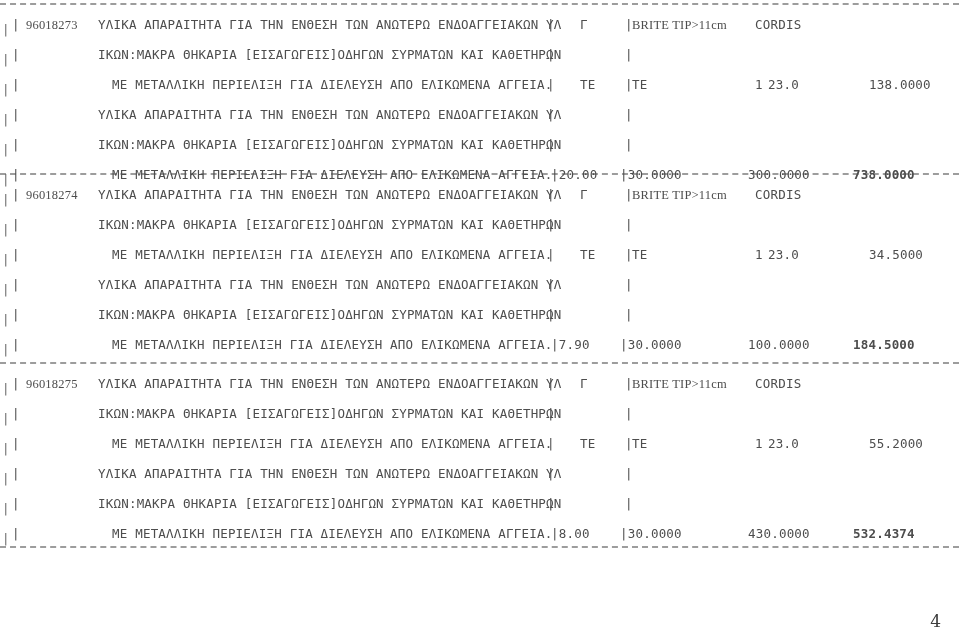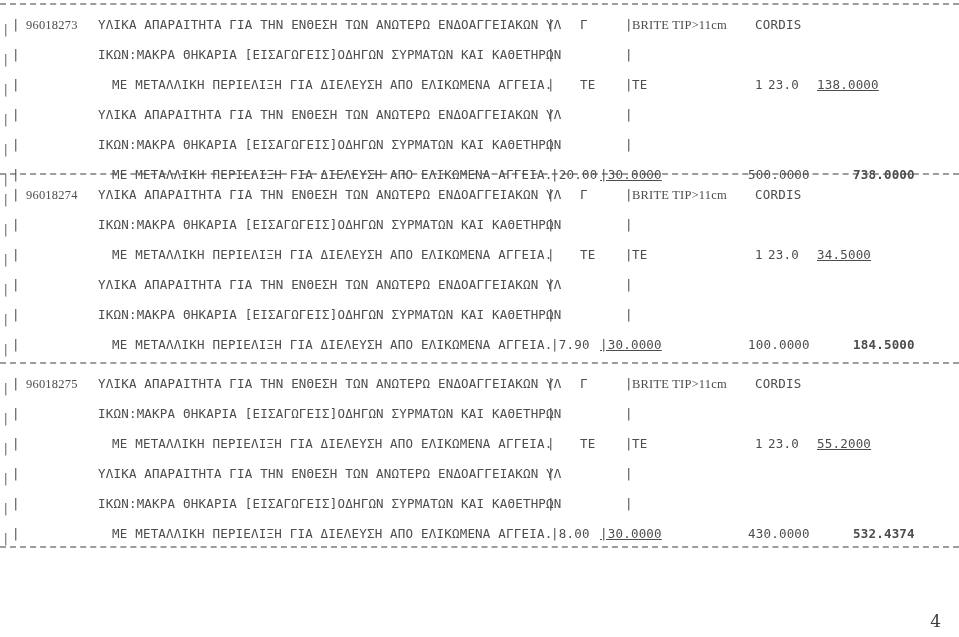--- a/index.html
+++ b/index.html
@@ -75,23 +75,23 @@
   .c-code      { left: 26px; font-family: Liberation Serif, serif; }
   .c-desc      { left: 98px; }
   .c-desc-ind  { left: 98px; }
   .c-desc-ind2 { left: 112px; text-align: center; }
   .c-pipe2     { left: 547px; }
   .c-cat       { left: 580px; }
   .c-pipe3     { left: 625px; }
   .c-unit      { left: 632px; font-family: Liberation Serif, serif; }
   .c-qty       { left: 755px; }
   .c-price     { left: 768px; }
-  .c-amount    { left: 817px; text-decoration: underline; }
+  .c-amount    { left: 869px; }
   .n-val1      { left: 551px; }
-  .n-val2      { left: 600px; text-decoration: underline; }
+  .n-val2      { left: 620px; }
   .n-val3      { left: 748px; }
   .n-val4      { left: 853px; font-weight: bold; }
 
   
   .page-number {
     position: absolute;
     right: 18px;
     bottom: 6px;
     font-family: "DejaVu Serif", "Liberation Serif", serif;
     font-size: 17px;
@@ -108,21 +108,21 @@
   <div class="rule" style="top:362px;"></div>
   <div class="rule" style="top:546px;"></div>
 
   <div id="records-root">
       <div class="block" style="top: 10px;">
         <div class="line"><span class="edge-pipe">|</span><span class="cell c-pipe">|</span><span class="cell c-code">96018273</span><span class="cell c-desc">ΥΛΙΚΑ ΑΠΑΡΑΙΤΗΤΑ ΓΙΑ ΤΗΝ ΕΝΘΕΣΗ ΤΩΝ ΑΝΩΤΕΡΩ ΕΝΔΟΑΓΓΕΙΑΚΩΝ ΥΛ</span><span class="cell c-pipe2">|</span><span class="cell c-cat">Γ</span><span class="cell c-pipe3">|</span><span class="cell c-unit">BRITE TIP&gt;11cm</span><span class="cell" style="left: 755px;">CORDIS</span></div>
         <div class="line"><span class="edge-pipe">|</span><span class="cell c-pipe">|</span><span class="cell c-desc-ind">ΙΚΩΝ:ΜΑΚΡΑ ΘΗΚΑΡΙΑ [ΕΙΣΑΓΩΓΕΙΣ]ΟΔΗΓΩΝ ΣΥΡΜΑΤΩΝ ΚΑΙ ΚΑΘΕΤΗΡΩΝ</span><span class="cell c-pipe2">|</span><span class="cell c-pipe3">|</span></div>
         <div class="line"><span class="edge-pipe">|</span><span class="cell c-pipe">|</span><span class="cell c-desc-ind2">ΜΕ ΜΕΤΑΛΛΙΚΗ ΠΕΡΙΕΛΙΞΗ ΓΙΑ ΔΙΕΛΕΥΣΗ ΑΠΟ ΕΛΙΚΩΜΕΝΑ ΑΓΓΕΙΑ.</span><span class="cell c-pipe2">|</span><span class="cell c-cat">ΤΕ</span><span class="cell c-pipe3">|</span><span class="cell" style="left: 632px;">ΤΕ</span><span class="cell c-qty">1</span><span class="cell c-price">23.0</span><span class="cell c-amount">138.0000</span></div>
         <div class="line"><span class="edge-pipe">|</span><span class="cell c-pipe">|</span><span class="cell c-desc-ind">ΥΛΙΚΑ ΑΠΑΡΑΙΤΗΤΑ ΓΙΑ ΤΗΝ ΕΝΘΕΣΗ ΤΩΝ ΑΝΩΤΕΡΩ ΕΝΔΟΑΓΓΕΙΑΚΩΝ ΥΛ</span><span class="cell c-pipe2">|</span><span class="cell c-pipe3">|</span></div>
         <div class="line"><span class="edge-pipe">|</span><span class="cell c-pipe">|</span><span class="cell c-desc-ind">ΙΚΩΝ:ΜΑΚΡΑ ΘΗΚΑΡΙΑ [ΕΙΣΑΓΩΓΕΙΣ]ΟΔΗΓΩΝ ΣΥΡΜΑΤΩΝ ΚΑΙ ΚΑΘΕΤΗΡΩΝ</span><span class="cell c-pipe2">|</span><span class="cell c-pipe3">|</span></div>
-        <div class="line"><span class="edge-pipe">|</span><span class="cell c-pipe">|</span><span class="cell c-desc-ind2">ΜΕ ΜΕΤΑΛΛΙΚΗ ΠΕΡΙΕΛΙΞΗ ΓΙΑ ΔΙΕΛΕΥΣΗ ΑΠΟ ΕΛΙΚΩΜΕΝΑ ΑΓΓΕΙΑ.</span><span class="cell n-val1">|20.00</span><span class="cell n-val2">|30.0000</span><span class="cell n-val3">500.0000</span><span class="cell n-val4">738.0000</span></div>
+        <div class="line"><span class="edge-pipe">|</span><span class="cell c-pipe">|</span><span class="cell c-desc-ind2">ΜΕ ΜΕΤΑΛΛΙΚΗ ΠΕΡΙΕΛΙΞΗ ΓΙΑ ΔΙΕΛΕΥΣΗ ΑΠΟ ΕΛΙΚΩΜΕΝΑ ΑΓΓΕΙΑ.</span><span class="cell n-val1">|20.00</span><span class="cell n-val2">|30.0000</span><span class="cell n-val3">300.0000</span><span class="cell n-val4">738.0000</span></div>
       </div>
       <div class="block" style="top: 180px;">
         <div class="line"><span class="edge-pipe">|</span><span class="cell c-pipe">|</span><span class="cell c-code">96018274</span><span class="cell c-desc">ΥΛΙΚΑ ΑΠΑΡΑΙΤΗΤΑ ΓΙΑ ΤΗΝ ΕΝΘΕΣΗ ΤΩΝ ΑΝΩΤΕΡΩ ΕΝΔΟΑΓΓΕΙΑΚΩΝ ΥΛ</span><span class="cell c-pipe2">|</span><span class="cell c-cat">Γ</span><span class="cell c-pipe3">|</span><span class="cell c-unit">BRITE TIP&gt;11cm</span><span class="cell" style="left: 755px;">CORDIS</span></div>
         <div class="line"><span class="edge-pipe">|</span><span class="cell c-pipe">|</span><span class="cell c-desc-ind">ΙΚΩΝ:ΜΑΚΡΑ ΘΗΚΑΡΙΑ [ΕΙΣΑΓΩΓΕΙΣ]ΟΔΗΓΩΝ ΣΥΡΜΑΤΩΝ ΚΑΙ ΚΑΘΕΤΗΡΩΝ</span><span class="cell c-pipe2">|</span><span class="cell c-pipe3">|</span></div>
         <div class="line"><span class="edge-pipe">|</span><span class="cell c-pipe">|</span><span class="cell c-desc-ind2">ΜΕ ΜΕΤΑΛΛΙΚΗ ΠΕΡΙΕΛΙΞΗ ΓΙΑ ΔΙΕΛΕΥΣΗ ΑΠΟ ΕΛΙΚΩΜΕΝΑ ΑΓΓΕΙΑ.</span><span class="cell c-pipe2">|</span><span class="cell c-cat">ΤΕ</span><span class="cell c-pipe3">|</span><span class="cell" style="left: 632px;">ΤΕ</span><span class="cell c-qty">1</span><span class="cell c-price">23.0</span><span class="cell c-amount">34.5000</span></div>
         <div class="line"><span class="edge-pipe">|</span><span class="cell c-pipe">|</span><span class="cell c-desc-ind">ΥΛΙΚΑ ΑΠΑΡΑΙΤΗΤΑ ΓΙΑ ΤΗΝ ΕΝΘΕΣΗ ΤΩΝ ΑΝΩΤΕΡΩ ΕΝΔΟΑΓΓΕΙΑΚΩΝ ΥΛ</span><span class="cell c-pipe2">|</span><span class="cell c-pipe3">|</span></div>
         <div class="line"><span class="edge-pipe">|</span><span class="cell c-pipe">|</span><span class="cell c-desc-ind">ΙΚΩΝ:ΜΑΚΡΑ ΘΗΚΑΡΙΑ [ΕΙΣΑΓΩΓΕΙΣ]ΟΔΗΓΩΝ ΣΥΡΜΑΤΩΝ ΚΑΙ ΚΑΘΕΤΗΡΩΝ</span><span class="cell c-pipe2">|</span><span class="cell c-pipe3">|</span></div>
         <div class="line"><span class="edge-pipe">|</span><span class="cell c-pipe">|</span><span class="cell c-desc-ind2">ΜΕ ΜΕΤΑΛΛΙΚΗ ΠΕΡΙΕΛΙΞΗ ΓΙΑ ΔΙΕΛΕΥΣΗ ΑΠΟ ΕΛΙΚΩΜΕΝΑ ΑΓΓΕΙΑ.</span><span class="cell n-val1">|7.90</span><span class="cell n-val2">|30.0000</span><span class="cell n-val3">100.0000</span><span class="cell n-val4">184.5000</span></div>
       </div>
       <div class="block" style="top: 369px;">

